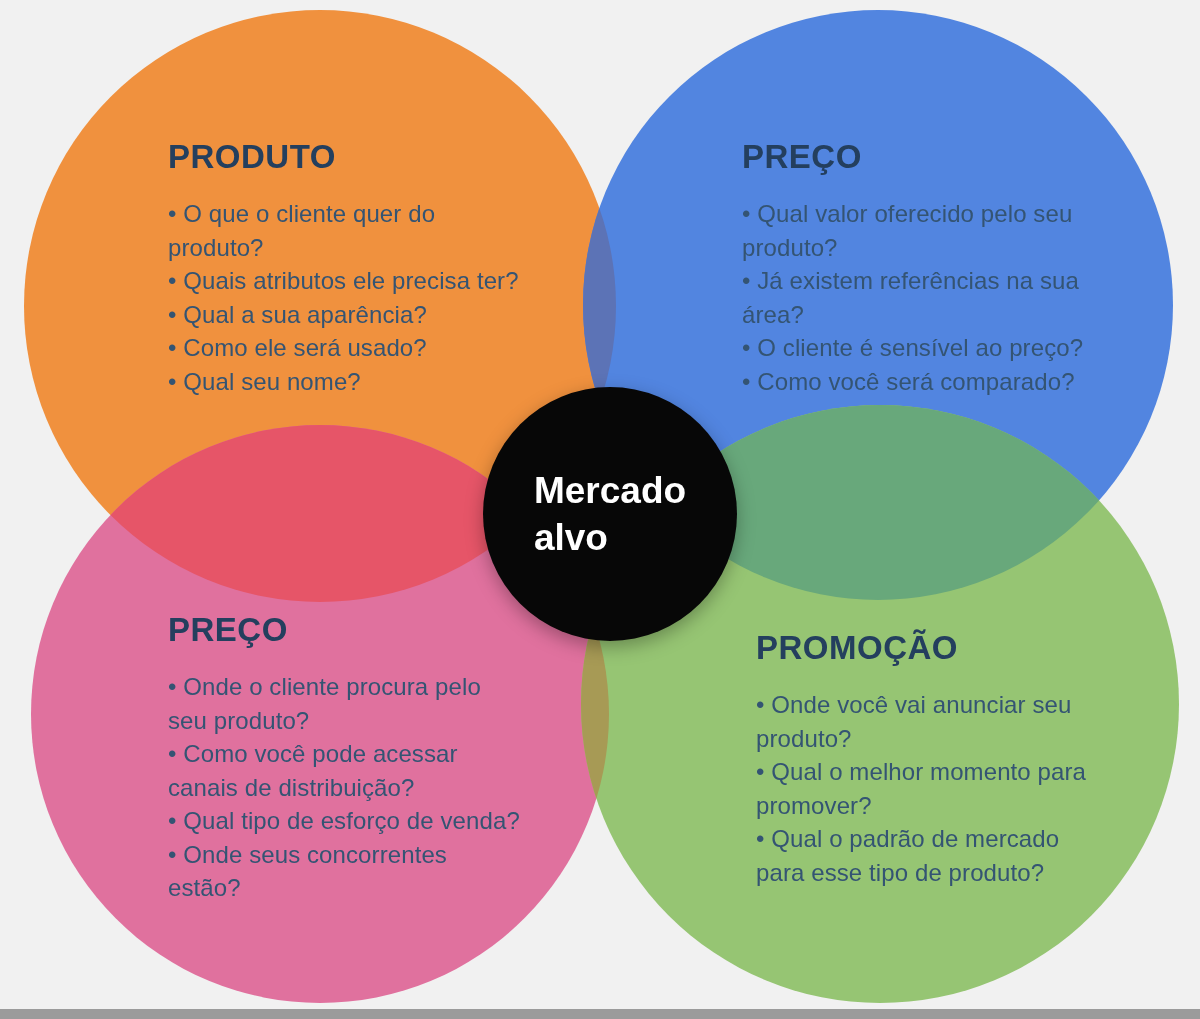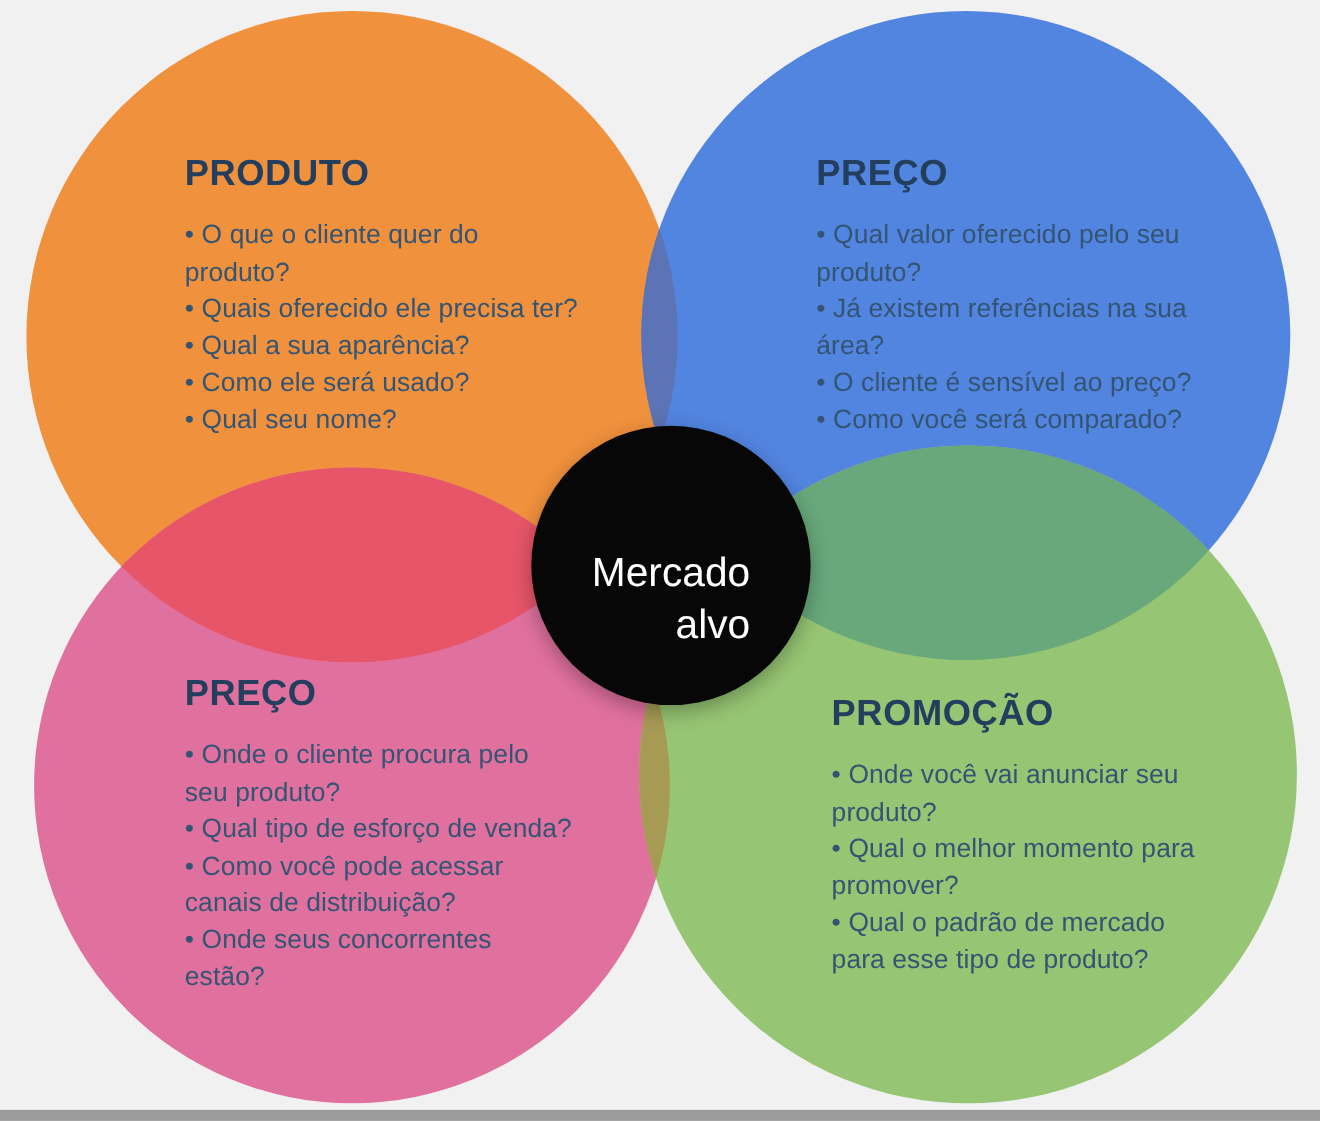--- a/index.html
+++ b/index.html
@@ -26,23 +26,23 @@
   .items{margin-top:22px;}
   .item{
     font-size:24px;line-height:33.5px;letter-spacing:0.1px;
     white-space:pre-line;
   }
   #sec-produto{left:168px;top:138px;width:470px;}
   #sec-preco{left:742px;top:138px;width:460px;}
   #sec-praca{left:168px;top:611px;width:480px;}
   #sec-promocao{left:756px;top:629px;width:440px;}
   .center-label{
-    position:absolute;left:610px;top:544px;transform:translate(-50%,-50%);
-    text-align:right;color:var(--center-text);
-    font-size:37px;line-height:47px;font-weight:400;white-space:pre-line;
+    position:absolute;left:610px;top:514px;transform:translate(-50%,-50%);
+    text-align:left;color:var(--center-text);
+    font-size:37px;line-height:47px;font-weight:700;white-space:pre-line;
   }
   .bottom-bar{
     position:absolute;left:0;bottom:0;width:1200px;height:10px;
     background:var(--bottom-bar);
   }
 </style>
 </head>
 <body>
 
 <div class="stage">
@@ -77,21 +77,21 @@
     </g>
 
     <circle class="black-circle" cx="610" cy="514" r="127" fill="#070707"></circle>
   </svg>
 
   <div class="section" id="sec-produto">
     <h2>PRODUTO</h2>
     <div class="items">
       <div class="item">• O que o cliente quer do
 produto?</div>
-      <div class="item">• Quais oferecido ele precisa ter?</div>
+      <div class="item">• Quais atributos ele precisa ter?</div>
       <div class="item">• Qual a sua aparência?</div>
       <div class="item">• Como ele será usado?</div>
       <div class="item">• Qual seu nome?</div>
     </div>
   </div>
 
   <div class="section" id="sec-preco">
     <h2>PREÇO</h2>
     <div class="items">
       <div class="item">• Qual valor oferecido pelo seu
@@ -101,23 +101,23 @@
       <div class="item">• O cliente é sensível ao preço?</div>
       <div class="item">• Como você será comparado?</div>
     </div>
   </div>
 
   <div class="section" id="sec-praca">
     <h2>PREÇO</h2>
     <div class="items">
       <div class="item">• Onde o cliente procura pelo
 seu produto?</div>
-      <div class="item">• Qual tipo de esforço de venda?</div>
       <div class="item">• Como você pode acessar
 canais de distribuição?</div>
+      <div class="item">• Qual tipo de esforço de venda?</div>
       <div class="item">• Onde seus concorrentes
 estão?</div>
     </div>
   </div>
 
   <div class="section" id="sec-promocao">
     <h2>PROMOÇÃO</h2>
     <div class="items">
       <div class="item">• Onde você vai anunciar seu
 produto?</div>

